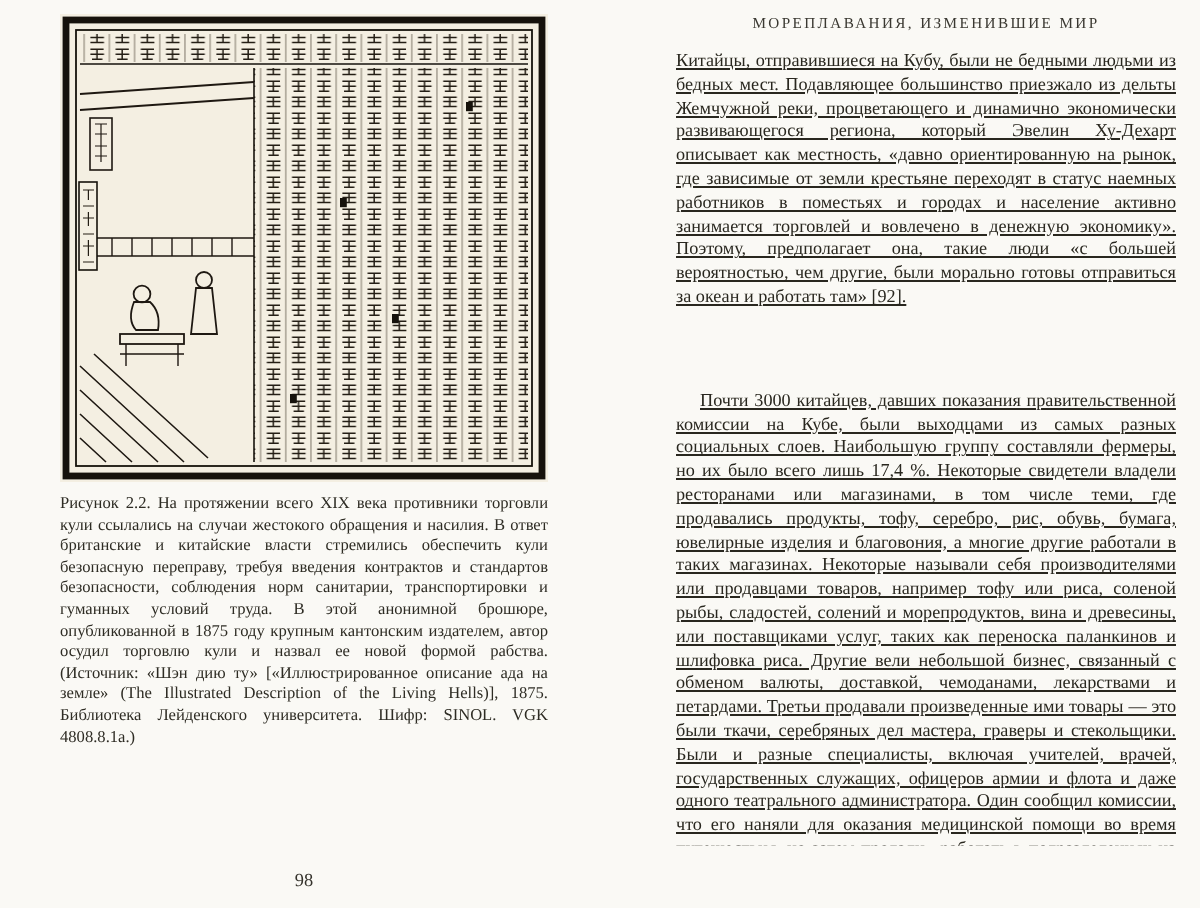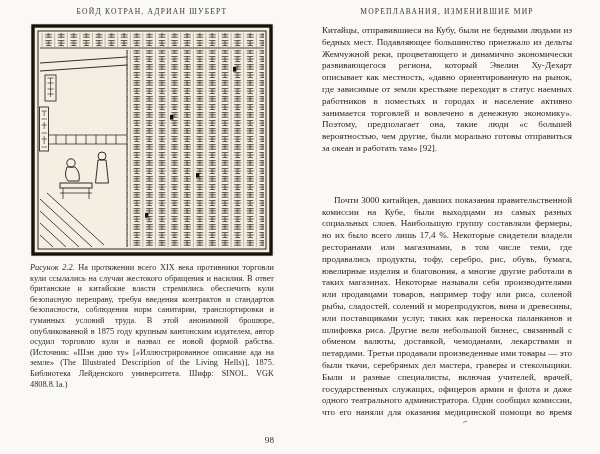--- a/index.html
+++ b/index.html
@@ -20,21 +20,21 @@
     height: 454px;
     background: #faf9f5;
   }
   .page {
     position: absolute;
     top: 0;
     height: 454px;
     overflow: hidden;
   }
   .page.left  { left: 30px;  width: 244px; }
-  .page.right { left: 322px; width: 250px; }
+  .page.right { left: 338px; width: 250px; }
 
   .running-head {
     padding-top: 7px;
     text-align: center;
     font-size: 7.6px;
     letter-spacing: 1.2px;
     color: #3a3831;
     white-space: nowrap;
   }
 
@@ -48,59 +48,59 @@
     height: 234px;
   }
 
   .caption {
     margin: 6px 0 0 0;
     font-size: 8.3px;
     line-height: 10.6px;
     text-align: justify;
     color: #2e2c24;
   }
-  .cap-label { font-style: italic; }
+  .cap-label { }
 
   .bodytext {
     margin: 5px 0 0 0;
     font-size: 9.1px;
     line-height: 11.8px;
     text-align: justify;
   }
 
   .rp-text {
     margin-top: 9px;
     max-height: 398px;
     overflow: hidden;
+    text-decoration: underline;
   }
   .rp-text p {
     margin: 0;
     font-size: 9.1px;
     line-height: 11.8px;
     text-align: justify;
   }
   .rp-text p.indented { text-indent: 12px; margin-top: 40px; }
 
   .folio {
     position: absolute;
     bottom: 9px;
     left: 0;
     right: 0;
-    text-align: right;
+    text-align: center;
     font-size: 9.2px;
     color: #35332c;
   }
 </style>
 </head>
 <body>
 
 <div class="spread">
 
   <div class="page left">
-    <div class="running-head">БОЙД КОТРАН, АДРИАН ШУБЕРТ</div>
 
     <figure class="fig">
       <svg class="print" viewBox="0 0 244 234" role="img" aria-label="Китайская ксилография 1875 года: плотные вертикальные колонки иероглифов справа и сцена с фигурами в интерьере слева, в двойной черной рамке">
         <defs>
           <pattern id="cjkcol" width="12.6" height="16" patternUnits="userSpaceOnUse">
             <path d="M12.1 0 V16" stroke="#6f6658" stroke-width="0.45" fill="none"></path>
             <g stroke="#241e15" stroke-width="0.75" fill="none">
               <path d="M2.6 1.6 H9.2 M5.9 1.6 V6.6 M2.6 4.1 H9.4 M3.4 6.6 H8.6"></path>
               <path d="M2.6 9.6 H9.4 M2.6 11.8 H9.4 M2.6 14.2 H9.4 M5.9 9.6 V14.6"></path>
             </g>

